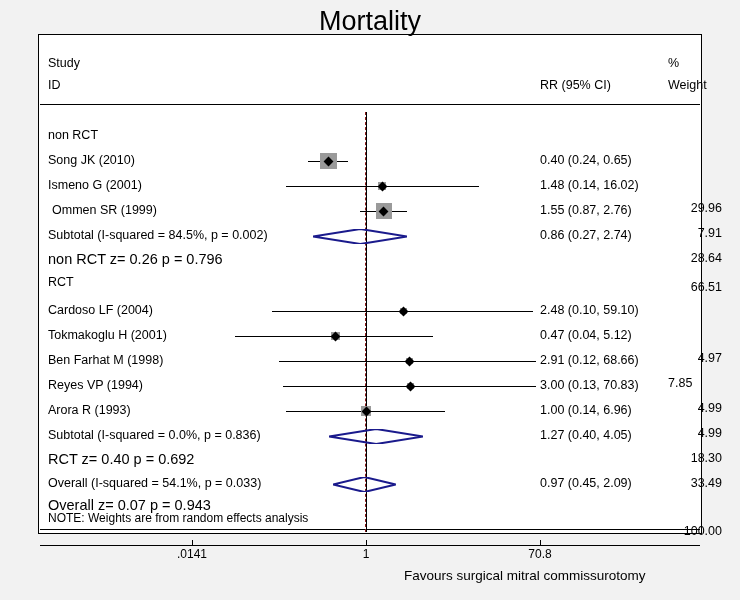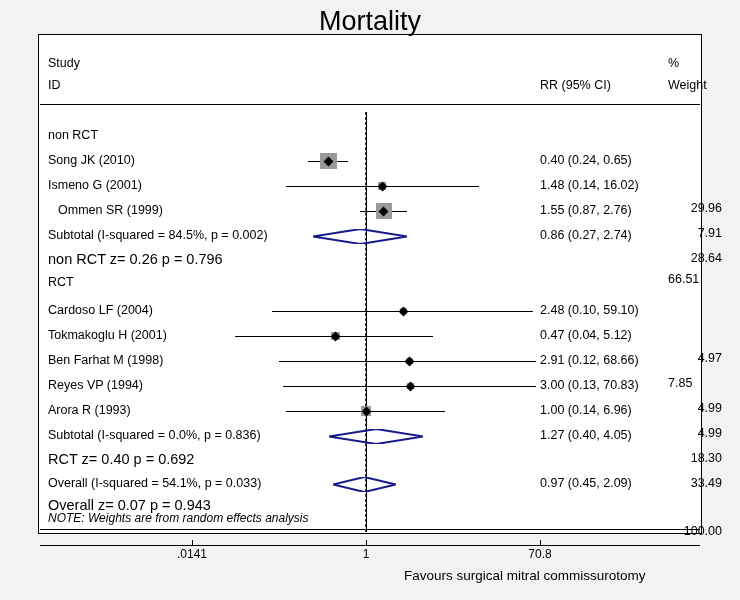--- a/index.html
+++ b/index.html
@@ -86,21 +86,21 @@
     position:absolute;
     font-size:12.5px;color:#000;
     text-align:right;
     white-space:nowrap;
     width:54px;
     margin-top:48px;
   }
   .note{
     position:absolute;
     font-size:12px;color:#000;
-    left:48px;top:511px;font-style:italic;
+    left:48px;top:511px;
   }
 
   
   .ci-line{
     position:absolute;
     height:1px;background:#000;
   }
   .box{
     position:absolute;
     background:#9a9a9a;
@@ -168,34 +168,34 @@
       <div class="box" style="left: 320.131px; top: 152.516px; width: 16.9681px; height: 16.9681px; background: rgb(154, 154, 154);"></div>
       <div class="marker" style="left: 325.116px; top: 157.5px;"></div>
       <div class="row-rr" style="left: 540px; top: 153px;">0.40 (0.24, 0.65)</div>
       <div class="row-wt" style="left: 668px; top: 153px; text-align: right;">29.96</div>
       <div class="row-label" style="left: 48px; top: 178px;">Ismeno G (2001)</div>
       <div class="ci-line" style="left: 285.743px; top: 186px; width: 193.571px;"></div>
       <div class="box" style="left: 377.686px; top: 181.641px; width: 8.71866px; height: 8.71866px; background: rgb(154, 154, 154);"></div>
       <div class="marker" style="left: 378.545px; top: 182.5px;"></div>
       <div class="row-rr" style="left: 540px; top: 178px;">1.48 (0.14, 16.02)</div>
       <div class="row-wt" style="left: 668px; top: 178px; text-align: right;">7.91</div>
-      <div class="row-label" style="left: 58px; top: 203px;">Ommen SR (1999)</div>
+      <div class="row-label" style="left: 52px; top: 203px;">Ommen SR (1999)</div>
       <div class="ci-line" style="left: 360.348px; top: 211px; width: 47.1474px;"></div>
       <div class="box" style="left: 375.638px; top: 202.705px; width: 16.5901px; height: 16.5901px; background: rgb(154, 154, 154);"></div>
       <div class="marker" style="left: 380.433px; top: 207.5px;"></div>
       <div class="row-rr" style="left: 540px; top: 203px;">1.55 (0.87, 2.76)</div>
       <div class="row-wt" style="left: 668px; top: 203px; text-align: right;">28.64</div>
       <div class="row-sub" style="left: 48px; top: 228px;">Subtotal  (I-squared = 84.5%, p = 0.002)</div>
       <div class="diamond" style="left: 312.564px; top: 228.5px;">
         <svg width="94.63393518533826" height="15">
           <polygon points="0,7.5 47.31144668271554,0 94.63393518533826,7.5 47.31144668271554,15" fill="none" stroke="#1a1a8c" stroke-width="2"></polygon>
         </svg>
       </div>
       <div class="row-rr" style="left: 540px; top: 228px;">0.86 (0.27, 2.74)</div>
-      <div class="row-wt" style="left: 668px; top: 224px; text-align: left;">66.51</div>
+      <div class="row-wt" style="left: 668px; top: 232px; text-align: right;">66.51</div>
       <div class="row-test" style="left: 48px; top: 251px;">non RCT  z=  0.26  p = 0.796</div>
       <div class="grp-label" style="left: 48px; top: 275px;">RCT</div>
       <div class="row-label" style="left: 48px; top: 303px;">Cardoso LF (2004)</div>
       <div class="ci-line" style="left: 272.002px; top: 311px; width: 260.622px;"></div>
       <div class="box" style="left: 399.671px; top: 307.545px; width: 6.91098px; height: 6.91098px; background: rgb(154, 154, 154);"></div>
       <div class="marker" style="left: 399.627px; top: 307.5px;"></div>
       <div class="row-rr" style="left: 540px; top: 303px;">2.48 (0.10, 59.10)</div>
       <div class="row-wt" style="left: 668px; top: 303px; text-align: right;">4.97</div>
       <div class="row-label" style="left: 48px; top: 328px;">Tokmakoglu H (2001)</div>
       <div class="ci-line" style="left: 234.582px; top: 336px; width: 198.148px;"></div>

